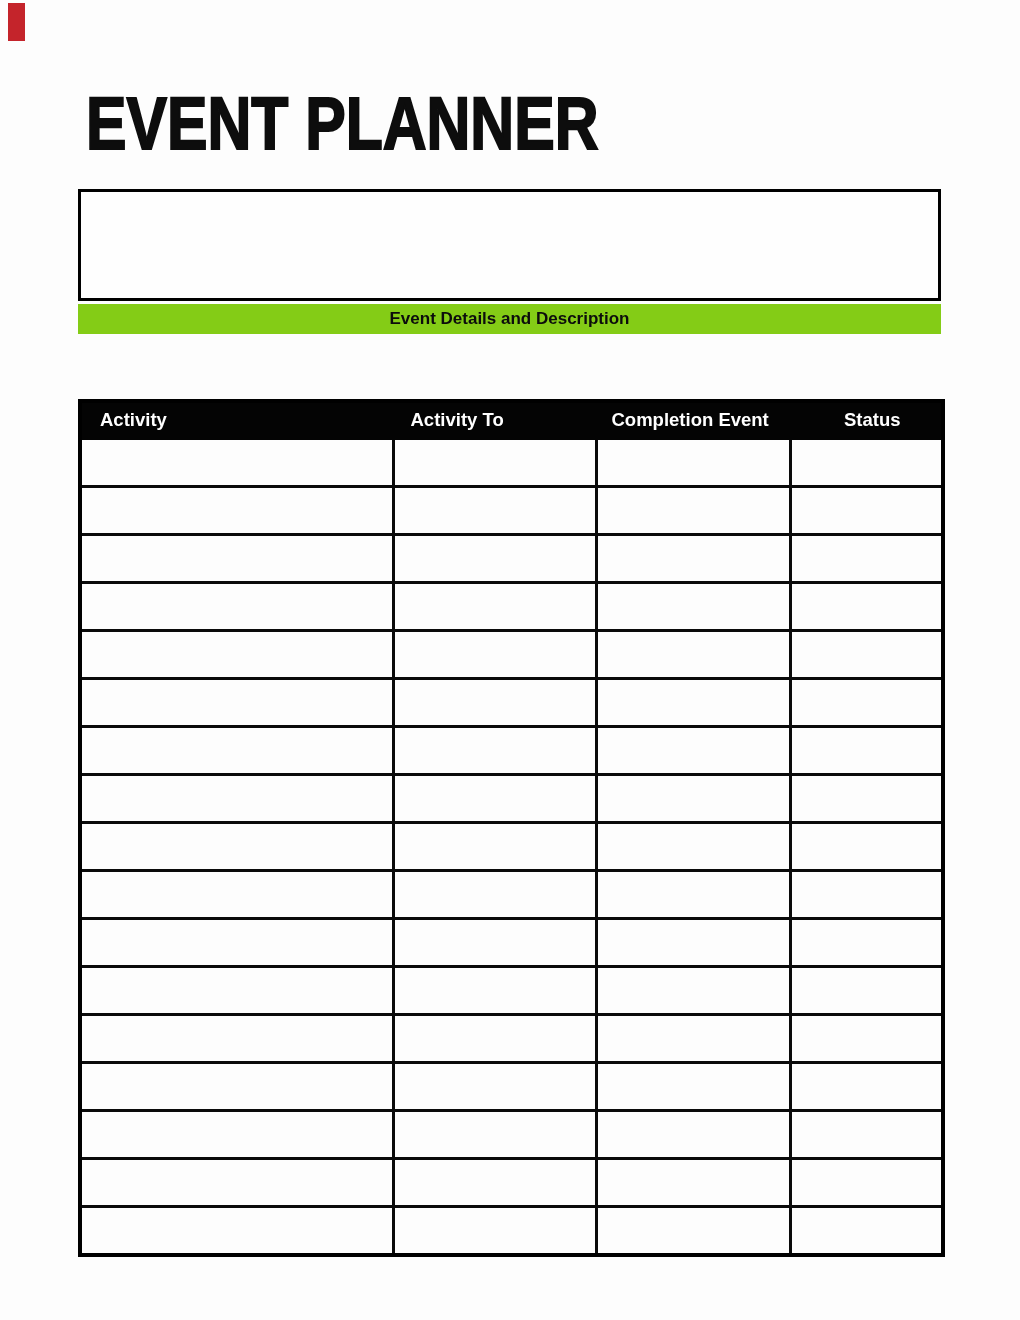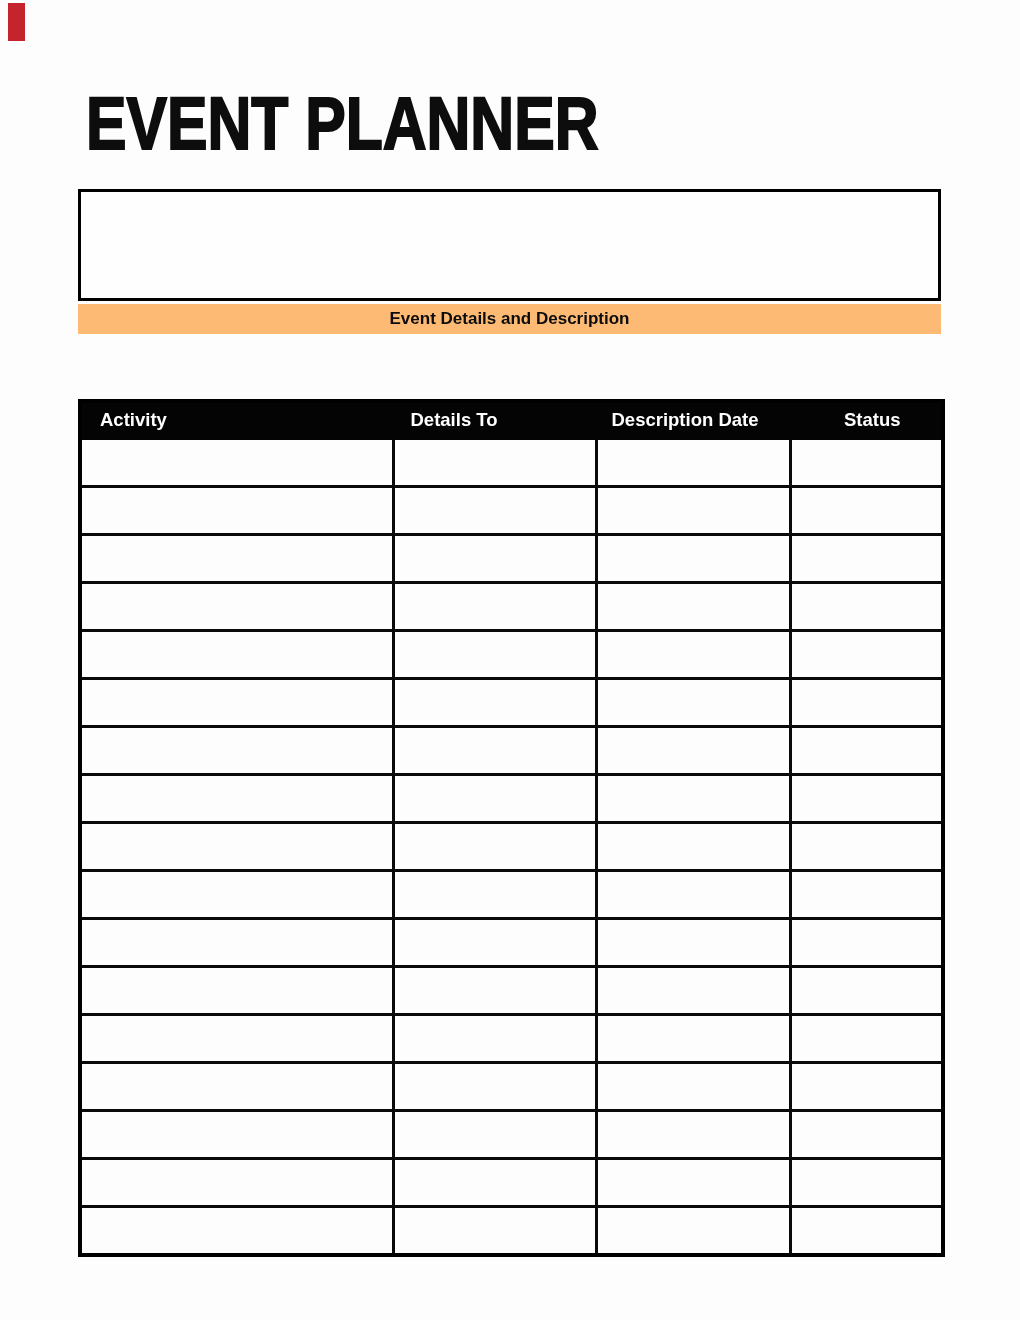--- a/index.html
+++ b/index.html
@@ -50,21 +50,21 @@
     background: #fefefe;
     font-size: 16px;
     padding: 8px 10px;
   }
   .details-caption {
     position: absolute;
     left: 78px;
     top: 304px;
     width: 863px;
     height: 30px;
-    background: #fdba74;
+    background: #84cc16;
     text-align: center;
     line-height: 30px;
     font-size: 17px;
     font-weight: bold;
     color: #0c0c0c;
   }
   .activity-table {
     position: absolute;
     left: 78px;
     top: 399px;
@@ -116,22 +116,22 @@
   <table class="activity-table">
     <colgroup>
       <col style="width:313px">
       <col style="width:203px">
       <col style="width:194px">
       <col style="width:153px">
     </colgroup>
     <thead>
       <tr>
         <th>Activity</th>
-        <th>Details To</th>
-        <th>Description Date</th>
+        <th>Activity To</th>
+        <th>Completion Event</th>
         <th>Status</th>
       </tr>
     </thead>
     <tbody>
         <tr>
           <td></td>
           <td></td>
           <td></td>
           <td></td>
         </tr>

